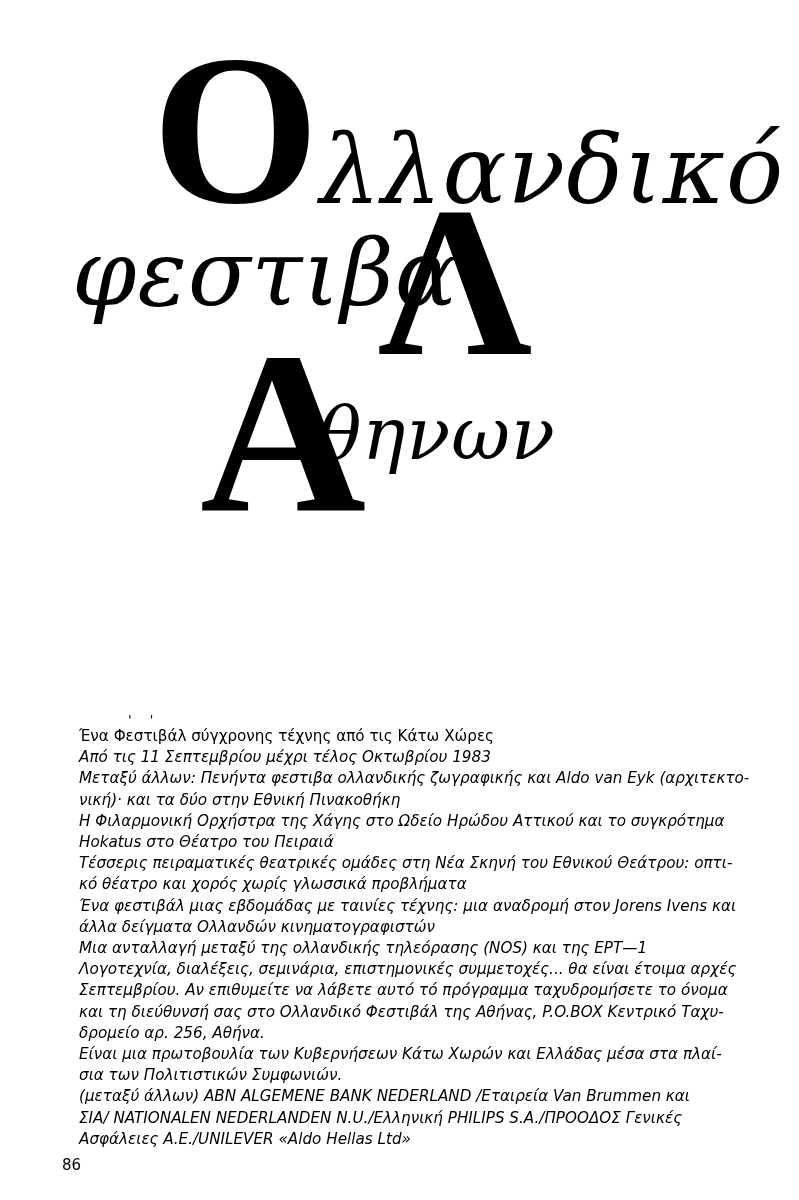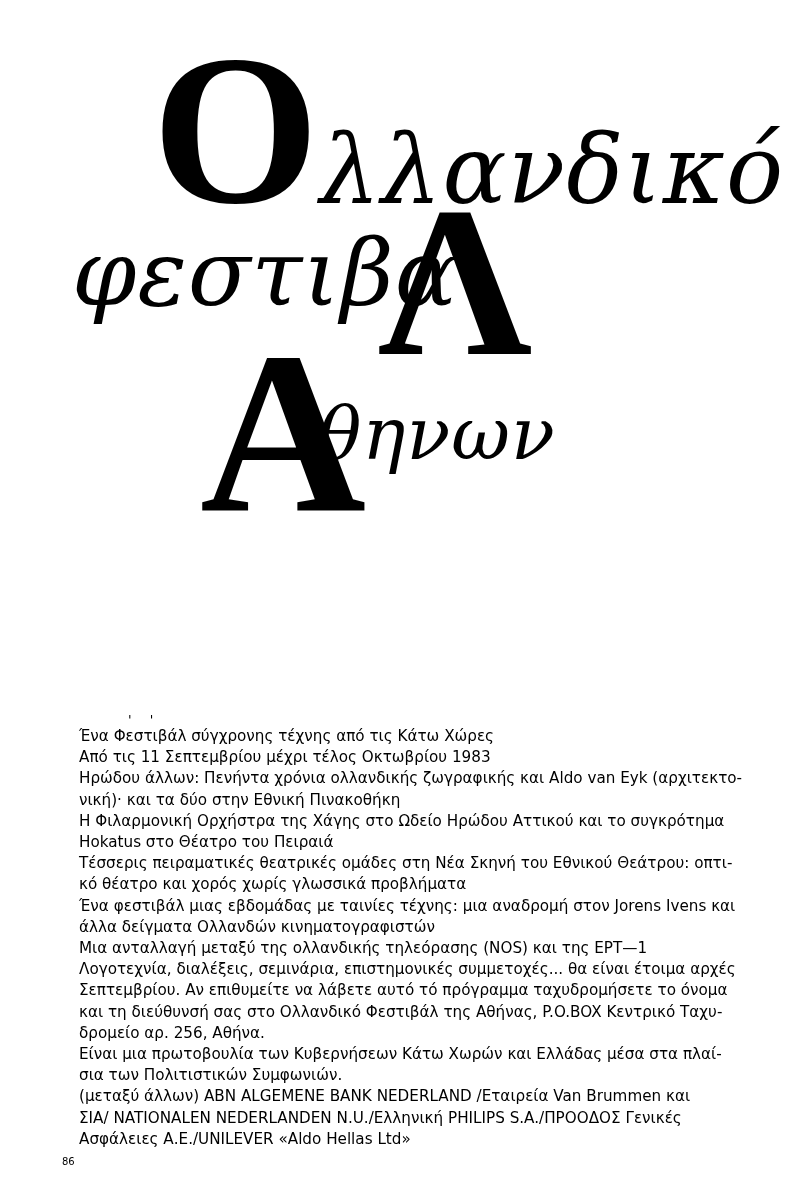--- a/index.html
+++ b/index.html
@@ -96,39 +96,40 @@
     font-size: 15.2px;
     line-height: 21.2px;
     color: #000;
   }
   .para {
     margin: 0 0 0 17px;
     text-align: left;
   }
   .para + .para {
     margin-top: 0px;
+    font-style: italic;
   }
 
   .tick-marks {
     position: absolute;
     left: 128px;
     top: 712px;
     font-family: "DejaVu Sans", sans-serif;
     font-size: 13px;
     letter-spacing: 7px;
     color: #000;
   }
 
   
   .page-number {
     position: absolute;
     left: 62px;
     top: 1156px;
     font-family: "DejaVu Sans", sans-serif;
-    font-size: 10px;
+    font-size: 15px;
     color: #000;
   }
 </style>
 </head>
 <body>
 
 <div id="page">
 
   <div class="title-block">
     <span class="glyph cap g-omicron">Ο</span>
@@ -137,21 +138,21 @@
     <span class="glyph cap g-lambda">Λ</span>
     <span class="glyph cap g-alpha">Α</span>
     <span class="glyph ital g-athinon">θηνων</span>
   </div>
 
   <div class="tick-marks">' '</div>
 
   <div class="body-text">
     <p class="para">Ένα Φεστιβάλ σύγχρονης τέχνης από τις Κάτω Χώρες</p>
     <p class="para">Από τις 11 Σεπτεμβρίου μέχρι τέλος Οκτωβρίου 1983</p>
-    <p class="para">Ηρώδου άλλων: Πενήντα χρόνια ολλανδικής ζωγραφικής και Aldo van Eyk (αρχιτεκτο-</p>
+    <p class="para">Μεταξύ άλλων: Πενήντα φεστιβα ολλανδικής ζωγραφικής και Aldo van Eyk (αρχιτεκτο-</p>
     <p class="para">νική)· και τα δύο στην Εθνική Πινακοθήκη</p>
     <p class="para">Η Φιλαρμονική Ορχήστρα της Χάγης στο Ωδείο Ηρώδου Αττικού και το συγκρότημα</p>
     <p class="para">Hokatus στο Θέατρο του Πειραιά</p>
     <p class="para">Τέσσερις πειραματικές θεατρικές ομάδες στη Νέα Σκηνή του Εθνικού Θεάτρου: οπτι-</p>
     <p class="para">κό θέατρο και χορός χωρίς γλωσσικά προβλήματα</p>
     <p class="para">Ένα φεστιβάλ μιας εβδομάδας με ταινίες τέχνης: μια αναδρομή στον Jorens Ivens και</p>
     <p class="para">άλλα δείγματα Ολλανδών κινηματογραφιστών</p>
     <p class="para">Μια ανταλλαγή μεταξύ της ολλανδικής τηλεόρασης (NOS) και της ΕΡΤ—1</p>
     <p class="para">Λογοτεχνία, διαλέξεις, σεμινάρια, επιστημονικές συμμετοχές... θα είναι έτοιμα αρχές</p>
     <p class="para">Σεπτεμβρίου. Αν επιθυμείτε να λάβετε αυτό τό πρόγραμμα ταχυδρομήσετε το όνομα</p>

